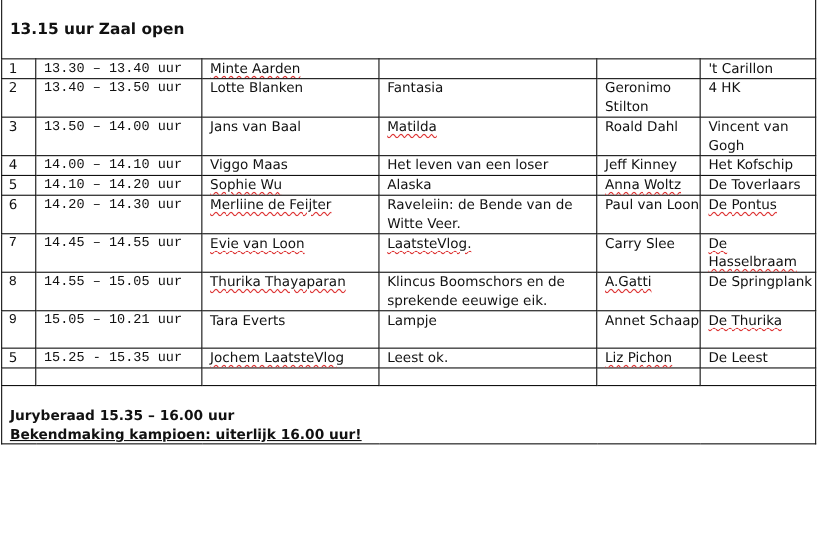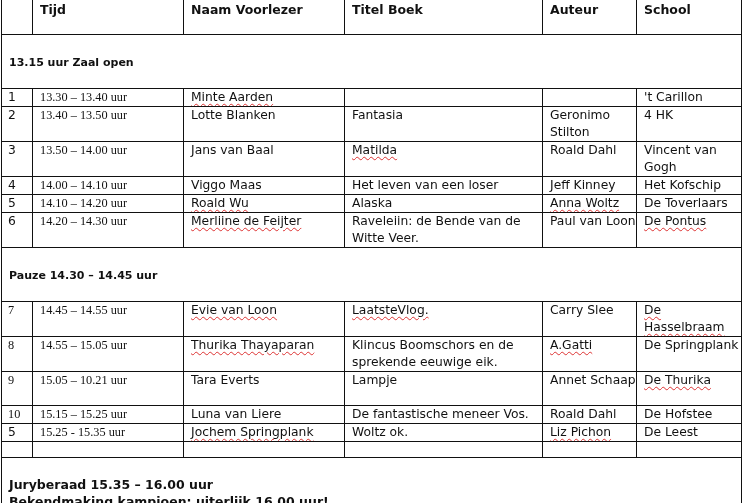--- a/index.html
+++ b/index.html
@@ -1,48 +1,40 @@
 <!DOCTYPE html>
 <html><head>
 <meta charset="utf-8">
 <style>
   html, body { margin:0; padding:0; background:#ffffff; }
   body { width:745px; height:503px; overflow:hidden; position:relative; font-family:"DejaVu Sans", sans-serif; color:#111; }
   .tbl { position:absolute; left:1px; top:-1px; border-collapse:collapse; table-layout:fixed; }
   .tbl td { border:1.3px solid #111; vertical-align:top; padding:0 0 0 7px; font-size:12.3px; line-height:17px; overflow:hidden; white-space:normal; }
   .tbl td.num { padding-left:6px; }
   .hdr td { font-weight:bold; height:33px; font-size:12.5px; padding-top:1px; }
-  .sec td { font-weight:bold; font-size:11px; height:52px; vertical-align:middle; padding-top:1px;margin-left:22px; }
-  .time { font-family:Liberation Serif, serif; font-size:13px; }
+  .sec td { font-weight:bold; font-size:14px; height:52px; vertical-align:middle; padding-top:1px;margin-left:22px; }
+  .time { font-family:Liberation Mono, monospace; font-size:13px; }
   .sq { text-decoration: underline wavy #d33; text-decoration-thickness:1px; text-underline-offset:2px; }
   .foot td { font-weight:bold; height:52px; vertical-align:bottom; font-size:12.5px; line-height:17px; padding-bottom:0; }
   .foot .l2 { text-decoration:underline; }
   .h1 { height:16px; } .h2 { height:34px; }
 </style>
 </head>
 <body>
 
 <table class="tbl">
   <colgroup>
     <col style="width:31px">
       <col style="width:151px">
       <col style="width:161px">
       <col style="width:198px">
       <col style="width:94px">
       <col style="width:105px">
   </colgroup>
   <tbody>
-      <tr class="hdr">
-    <td></td>
-    <td>Tijd</td>
-    <td>Naam Voorlezer</td>
-    <td>Titel Boek</td>
-    <td>Auteur</td>
-    <td>School</td>
-  </tr>
   <tr class="sec">
     <td colspan="6">13.15 uur Zaal open</td>
   </tr>
 
   <tr class="h1">
     <td class="num">1</td>
     <td class="time">13.30 – 13.40 uur</td>
     <td><span class="sq">Minte Aarden</span></td>
     <td></td>
     <td></td>
@@ -68,37 +60,34 @@
     <td class="num">4</td>
     <td class="time">14.00 – 14.10 uur</td>
     <td>Viggo Maas</td>
     <td>Het leven van een loser</td>
     <td>Jeff Kinney</td>
     <td>Het Kofschip</td>
   </tr>
   <tr class="h1">
     <td class="num">5</td>
     <td class="time">14.10 – 14.20 uur</td>
-    <td><span class="sq">Roald Wu</span></td>
+    <td><span class="sq">Sophie Wu</span></td>
     <td>Alaska</td>
     <td><span class="sq">Anna Woltz</span></td>
     <td>De Toverlaars</td>
   </tr>
   <tr class="h2">
     <td class="num">6</td>
     <td class="time">14.20 – 14.30 uur</td>
     <td><span class="sq">Merliine de Feijter</span></td>
     <td>Raveleiin: de Bende van de Witte Veer.</td>
     <td>Paul van Loon</td>
     <td><span class="sq">De Pontus</span></td>
   </tr>
 
-  <tr class="sec">
-    <td colspan="6">Pauze 14.30 – 14.45 uur</td>
-  </tr>
 
   <tr class="h2">
     <td class="num time">7</td>
     <td class="time">14.45 – 14.55 uur</td>
     <td><span class="sq">Evie van Loon</span></td>
     <td><span class="sq">LaatsteVlog.</span></td>
     <td>Carry Slee</td>
     <td><span class="sq">De Hasselbraam</span></td>
   </tr>
   <tr class="h2">
@@ -111,32 +100,24 @@
   </tr>
   <tr class="h2">
     <td class="num time">9</td>
     <td class="time">15.05 – 10.21 uur</td>
     <td>Tara Everts</td>
     <td>Lampje</td>
     <td>Annet Schaap</td>
     <td><span class="sq">De Thurika</span></td>
   </tr>
   <tr class="h1">
-    <td class="num time">10</td>
-    <td class="time">15.15 – 15.25 uur</td>
-    <td>Luna van Liere</td>
-    <td>De fantastische meneer Vos.</td>
-    <td>Roald Dahl</td>
-    <td>De Hofstee</td>
-  </tr>
-  <tr class="h1">
     <td class="num">5</td>
     <td class="time">15.25 -  15.35 uur</td>
-    <td><span class="sq">Jochem Springplank</span></td>
-    <td>Woltz ok.</td>
+    <td><span class="sq">Jochem LaatsteVlog</span></td>
+    <td>Leest ok.</td>
     <td><span class="sq">Liz Pichon</span></td>
     <td>De Leest</td>
   </tr>
   <tr class="h1">
     <td></td>
     <td></td>
     <td></td>
     <td></td>
     <td></td>
     <td></td>

